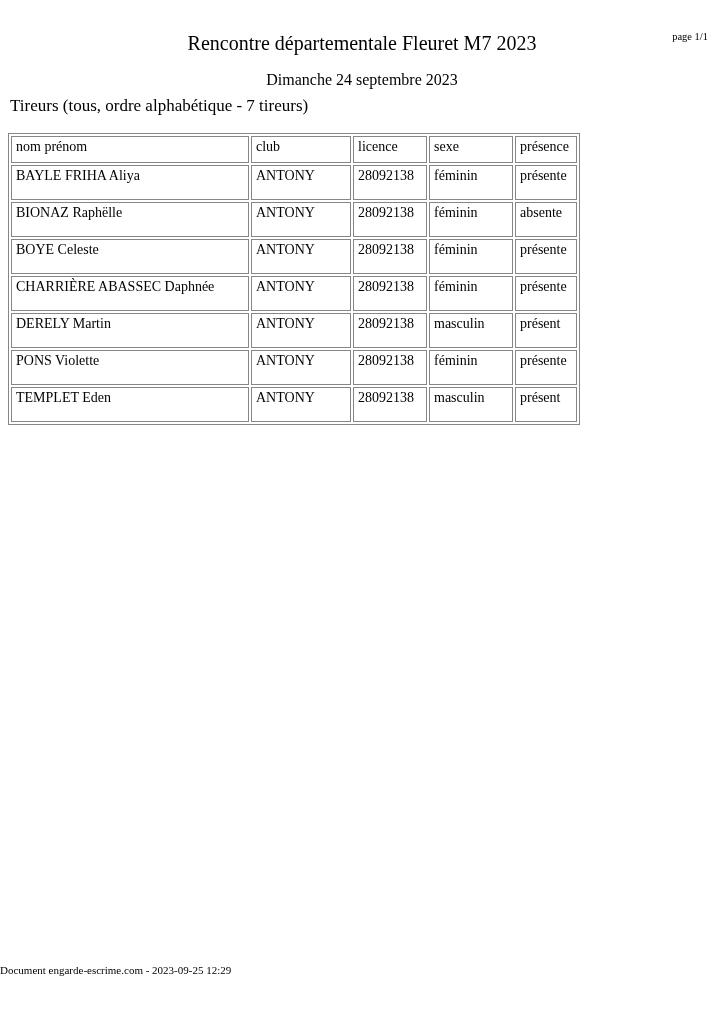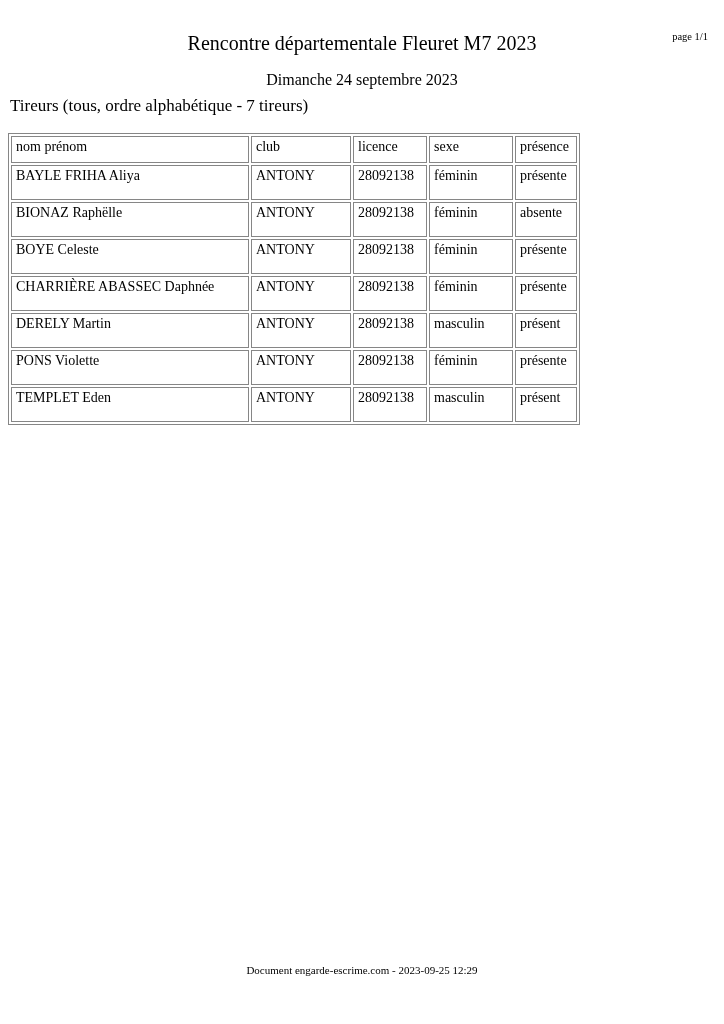--- a/index.html
+++ b/index.html
@@ -65,21 +65,21 @@
     white-space: nowrap;
     overflow: hidden;
   }
   .tireurs-table th { height: 27px; }
   .tireurs-table td { height: 35px; }
   .doc-footer {
     position: absolute;
     top: 964px;
     left: 0;
     width: 100%;
-    text-align: center;
+    text-align: left;
     font-size: 11px;
   }
 </style>
 </head>
 <body>
 
 <div class="doc-header">
   <div class="doc-title">Rencontre départementale Fleuret M7 2023</div>
   <div class="doc-subtitle">Dimanche 24 septembre 2023</div>
 </div>

